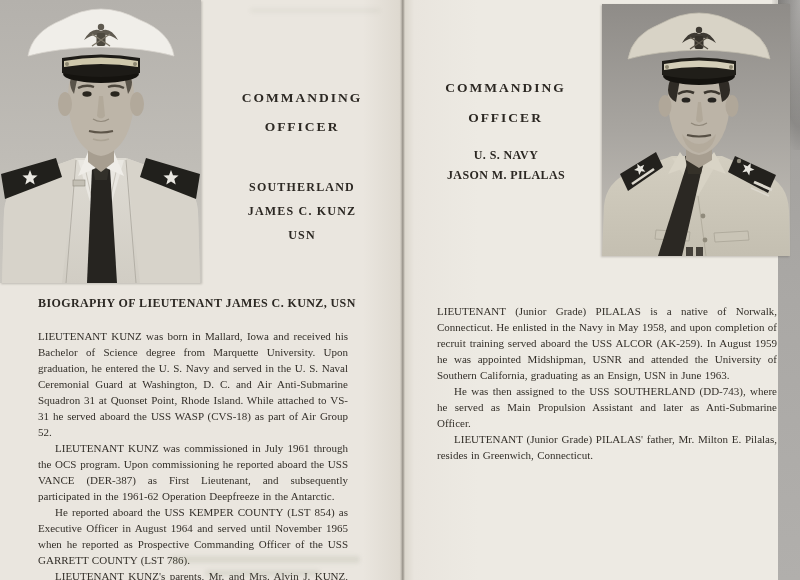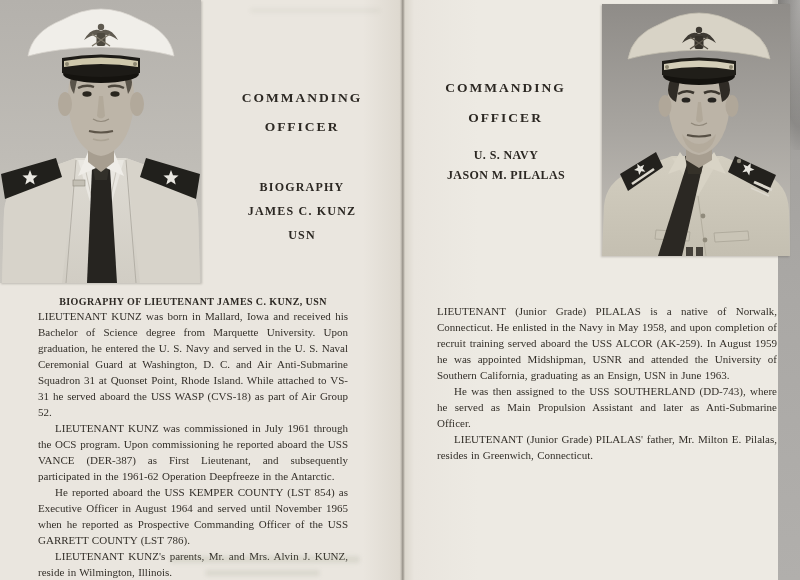--- a/index.html
+++ b/index.html
@@ -43,22 +43,22 @@
   .name-block { position:absolute; text-align:center; font-weight:bold; color:#2c2823; font-size:12px; }
   .co-name { left:201px; top:180px; width:202px; }
   .co-name .nline { letter-spacing:1.2px; margin-bottom:9px; }
   .xo-name { left:408px; top:148px; width:196px; }
   .xo-name .nline { letter-spacing:0.4px; margin-bottom:5px; }
   
   .bio { position:absolute; color:#332f29; }
   .bio-left { left:38px; top:296px; width:310px; }
   .bio-right { left:437px; top:303px; width:340px; }
   .bio-heading {
-    text-align:center; font-weight:bold; font-size:10px; letter-spacing:0.4px;
-    margin-bottom:1px; color:#2c2823; white-space:nowrap;
+    text-align:center; font-weight:bold; font-size:12px; letter-spacing:0.4px;
+    margin-bottom:17px; color:#2c2823; white-space:nowrap;
   }
   .bio p {
     margin:0; font-size:11px; line-height:16px; text-align:justify;
     word-spacing:0.6px;
   }
   .bio p.indent { text-indent:17px; }
   
   .ghost { position:absolute; background:rgba(135,140,120,0.16); filter:blur(2px); border-radius:3px; }
   .ghost1 { left:170px; top:556px; width:190px; height:7px; }
   .ghost2 { left:205px; top:570px; width:115px; height:6px; }
@@ -221,21 +221,21 @@
       <rect x="92.5" y="32" width="9" height="13" rx="2" fill="#35312a"></rect>
       <path d="M88,45 L106,33 M106,45 L88,33" stroke="#5c564b" stroke-width="1.4"></path>
     </svg>
   </div>
 
   <div class="sec-title co-title">
     <div class="line">COMMANDING</div>
     <div class="line">OFFICER</div>
   </div>
   <div class="name-block co-name">
-    <div class="nline">BIOGRAPHY</div>
+    <div class="nline">SOUTHERLAND</div>
     <div class="nline">JAMES C. KUNZ</div>
     <div class="nline">USN</div>
   </div>
 
   <div class="sec-title xo-title">
     <div class="line">COMMANDING</div>
     <div class="line">OFFICER</div>
   </div>
   <div class="name-block xo-name">
     <div class="nline">U. S. NAVY</div>

